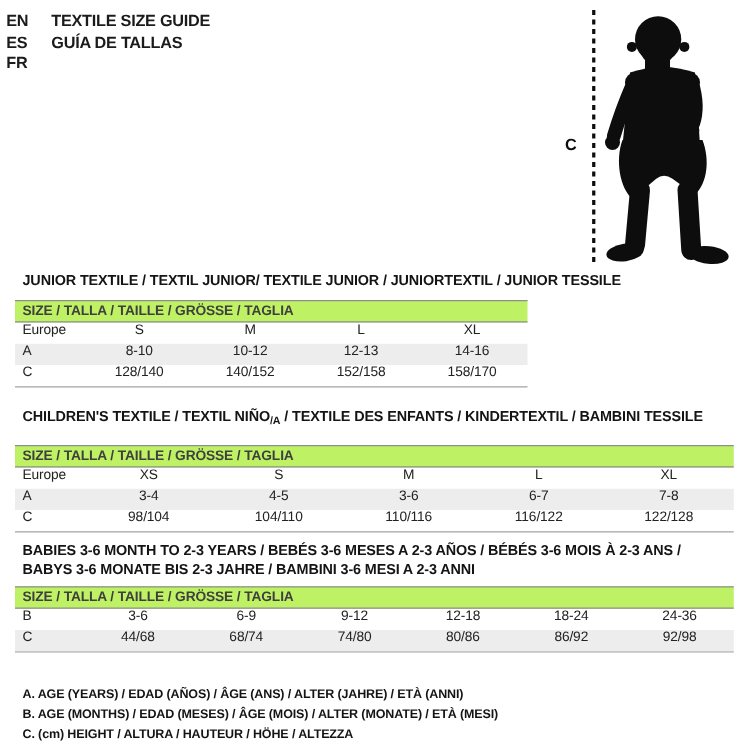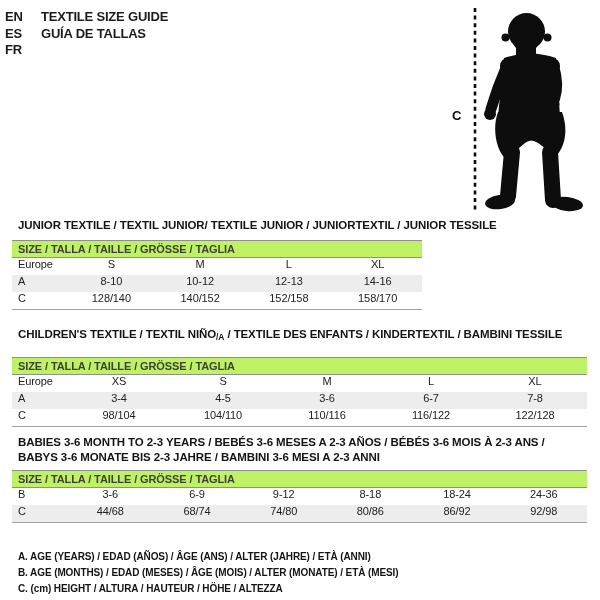--- a/index.html
+++ b/index.html
@@ -157,21 +157,21 @@
 
     <section class="sec3">
       <h2 class="sec-h two-line"><span>BABIES 3-6 MONTH TO 2-3 YEARS / BEBÉS 3-6 MESES A 2-3 AÑOS / BÉBÉS 3-6 MOIS À 2-3 ANS /</span><br><span>BABYS 3-6 MONATE BIS 2-3 JAHRE / BAMBINI 3-6 MESI A 2-3 ANNI</span></h2>
       <div class="tbl w-wide">
         <div class="size-bar">SIZE / TALLA / TAILLE / GRÖSSE / TAGLIA</div>
         <div class="t-row">
           <span class="c0">B</span>
           <span class="c">3-6</span>
           <span class="c">6-9</span>
           <span class="c">9-12</span>
-          <span class="c">8-18</span>
+          <span class="c">12-18</span>
           <span class="c">18-24</span>
           <span class="c">24-36</span>
         </div>
         <div class="t-row alt">
           <span class="c0">C</span>
           <span class="c">44/68</span>
           <span class="c">68/74</span>
           <span class="c">74/80</span>
           <span class="c">80/86</span>
           <span class="c">86/92</span>

